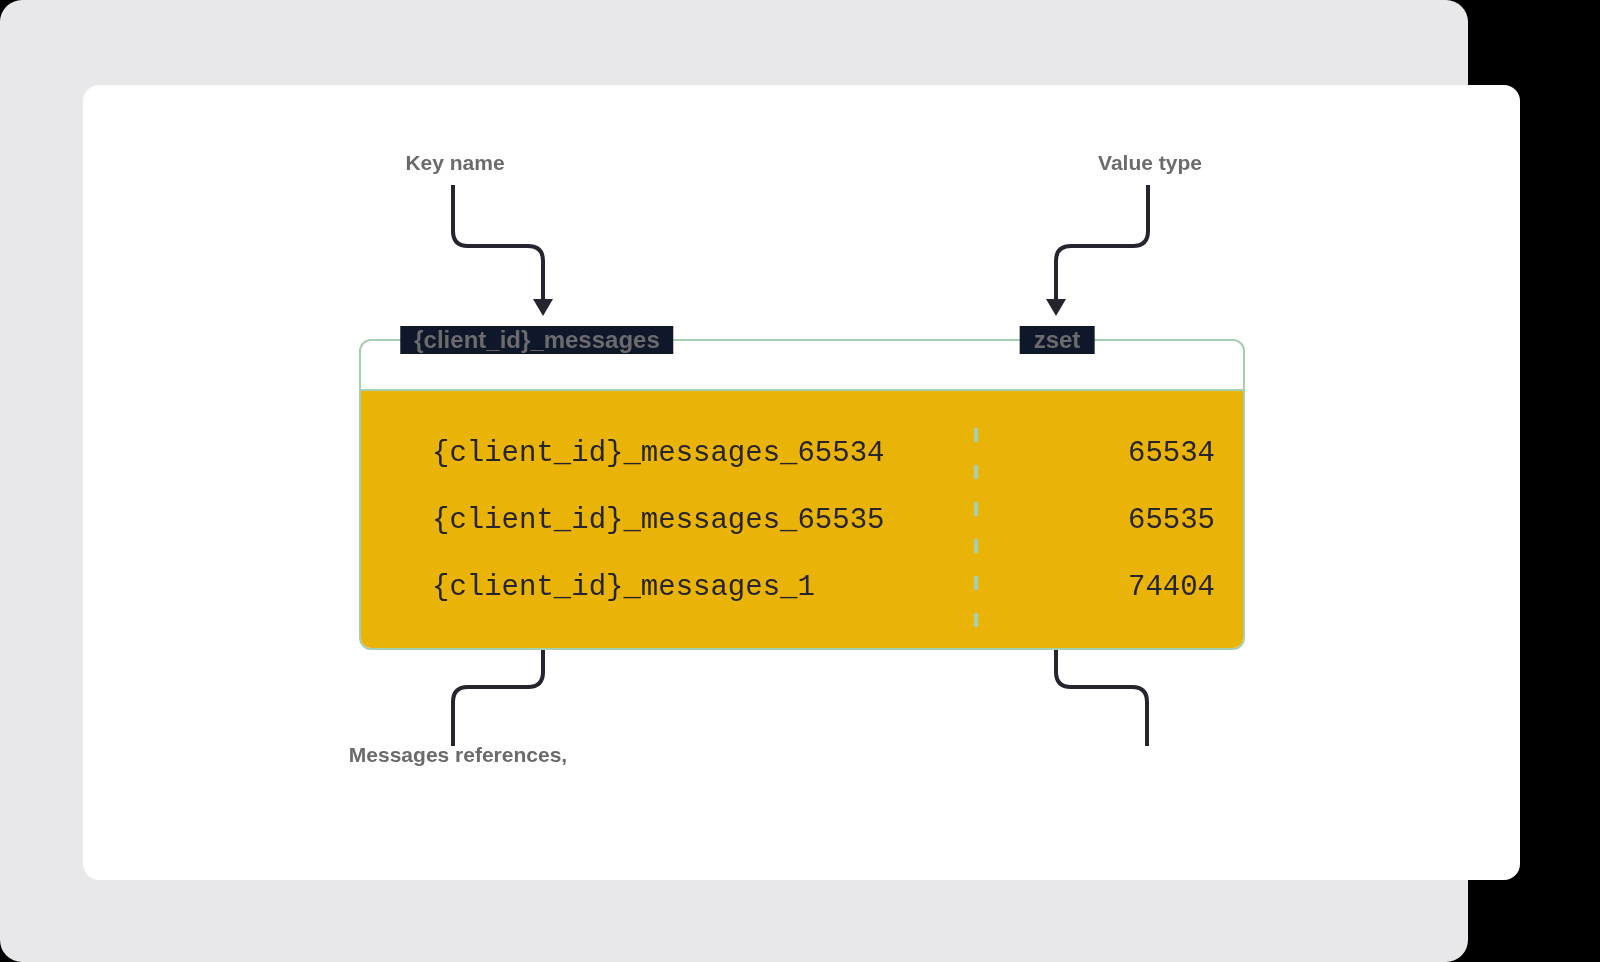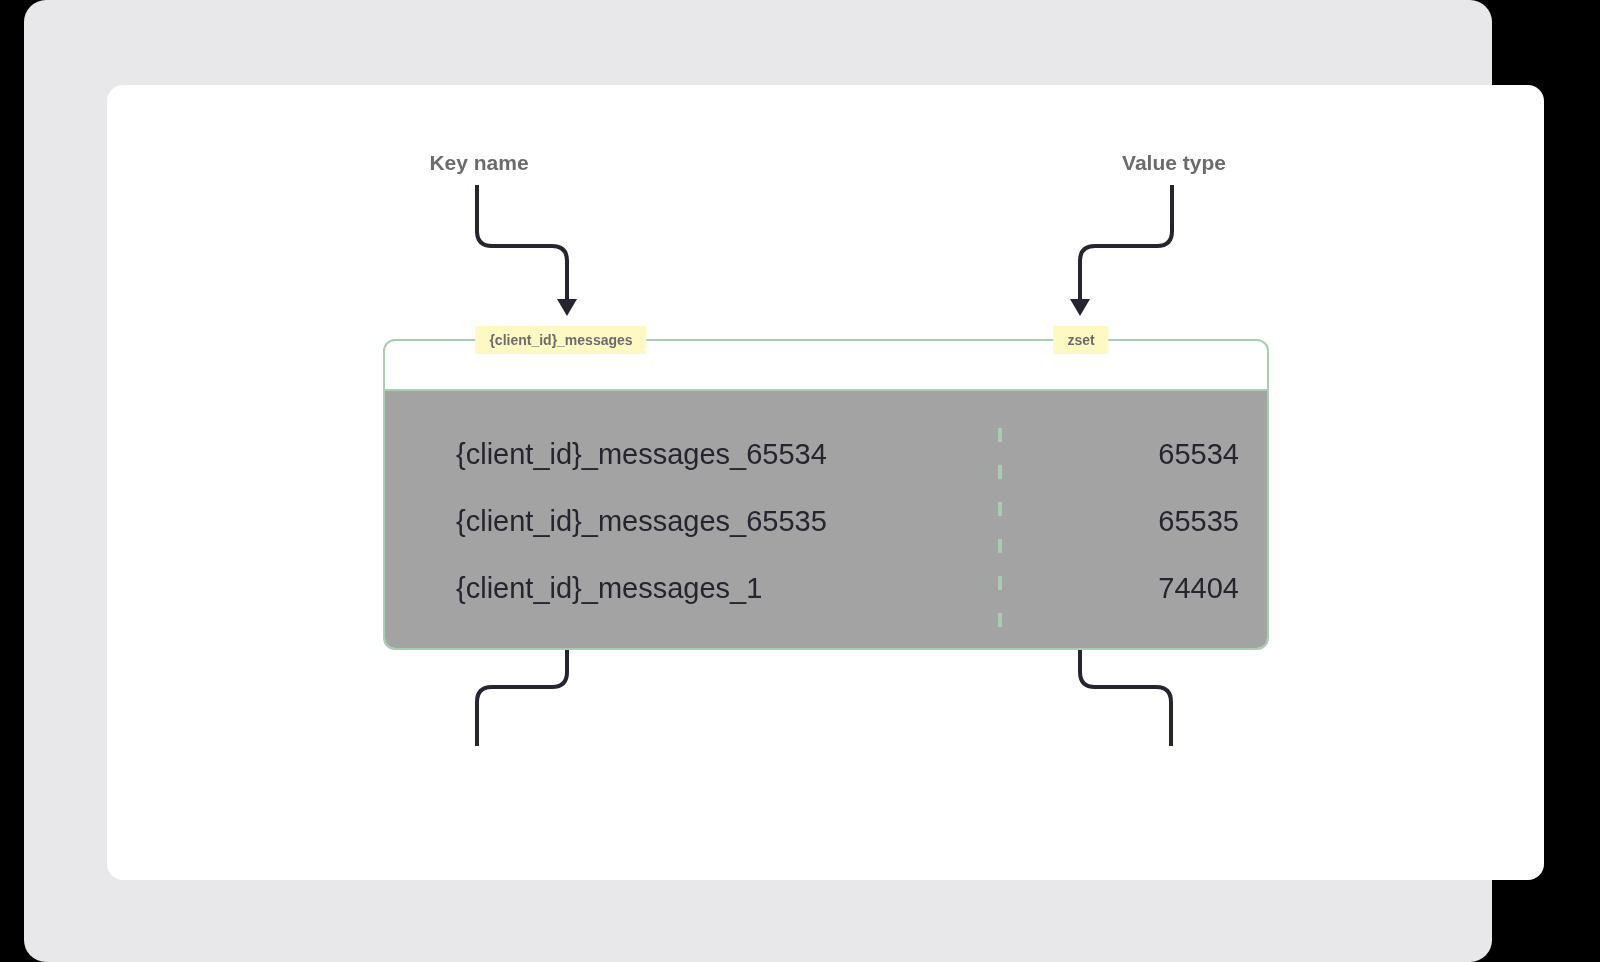--- a/index.html
+++ b/index.html
@@ -9,21 +9,20 @@
     font-family: "Liberation Sans", "DejaVu Sans", sans-serif;
     overflow: hidden;
   }
   .screen {
     position: absolute;
     inset: 0;
     width: 1468px;
     height: 962px;
     background: #e8e8ea;
     border-radius: 22px;
-    margin-left: 24px;
   }
   .card {
     position: absolute;
     left: 83px;
     top: 85px;
     width: 1437px;
     height: 795px;
     background: #ffffff;
     border-radius: 16px;
   }
@@ -52,38 +51,39 @@
     width: 886px;
     height: 311px;
     border: 2px solid #a6ceb3;
     border-radius: 12px;
     background: #ffffff;
   }
   .zbox-legend {
     position: absolute;
     top: -15px;
     transform: translateX(-50%);
-    background: #fef9c3;
+    background: #0f172a;
     padding: 0 14px;
     color: #6b6b6d;
-    font-size: 14px;
+    font-size: 24px;
     font-weight: 600;
     line-height: 28px;
     white-space: nowrap;
     z-index: 2;
   }
   .zbox-body {
     position: absolute;
     left: 0;
     right: 0;
     top: 48px;
     bottom: 0;
-    background: #a3a3a3;
+    background: #eab308;
     border-top: 2px solid #a6ceb3;
     border-radius: 0 0 10px 10px;
+    font-family: Liberation Mono, monospace;
   }
   .zrow {
     position: absolute;
     left: 0;
     right: 0;
     height: 42px;
     line-height: 42px;
     color: #26242e;
     font-size: 29px;
     font-weight: 400;
@@ -175,16 +175,17 @@
           <span class="score">65535</span>
         </div>
         <div class="zrow zrow-3">
           <span class="member">{client_id}_messages_1</span>
           <span class="score">74404</span>
         </div>
       </div>
     </div>
 
     <div class="caption" style="left:375px; top:655px;">
+      <div>Messages references,</div>
     </div>
 
   </div>
 </div>
 
 </body></html>

